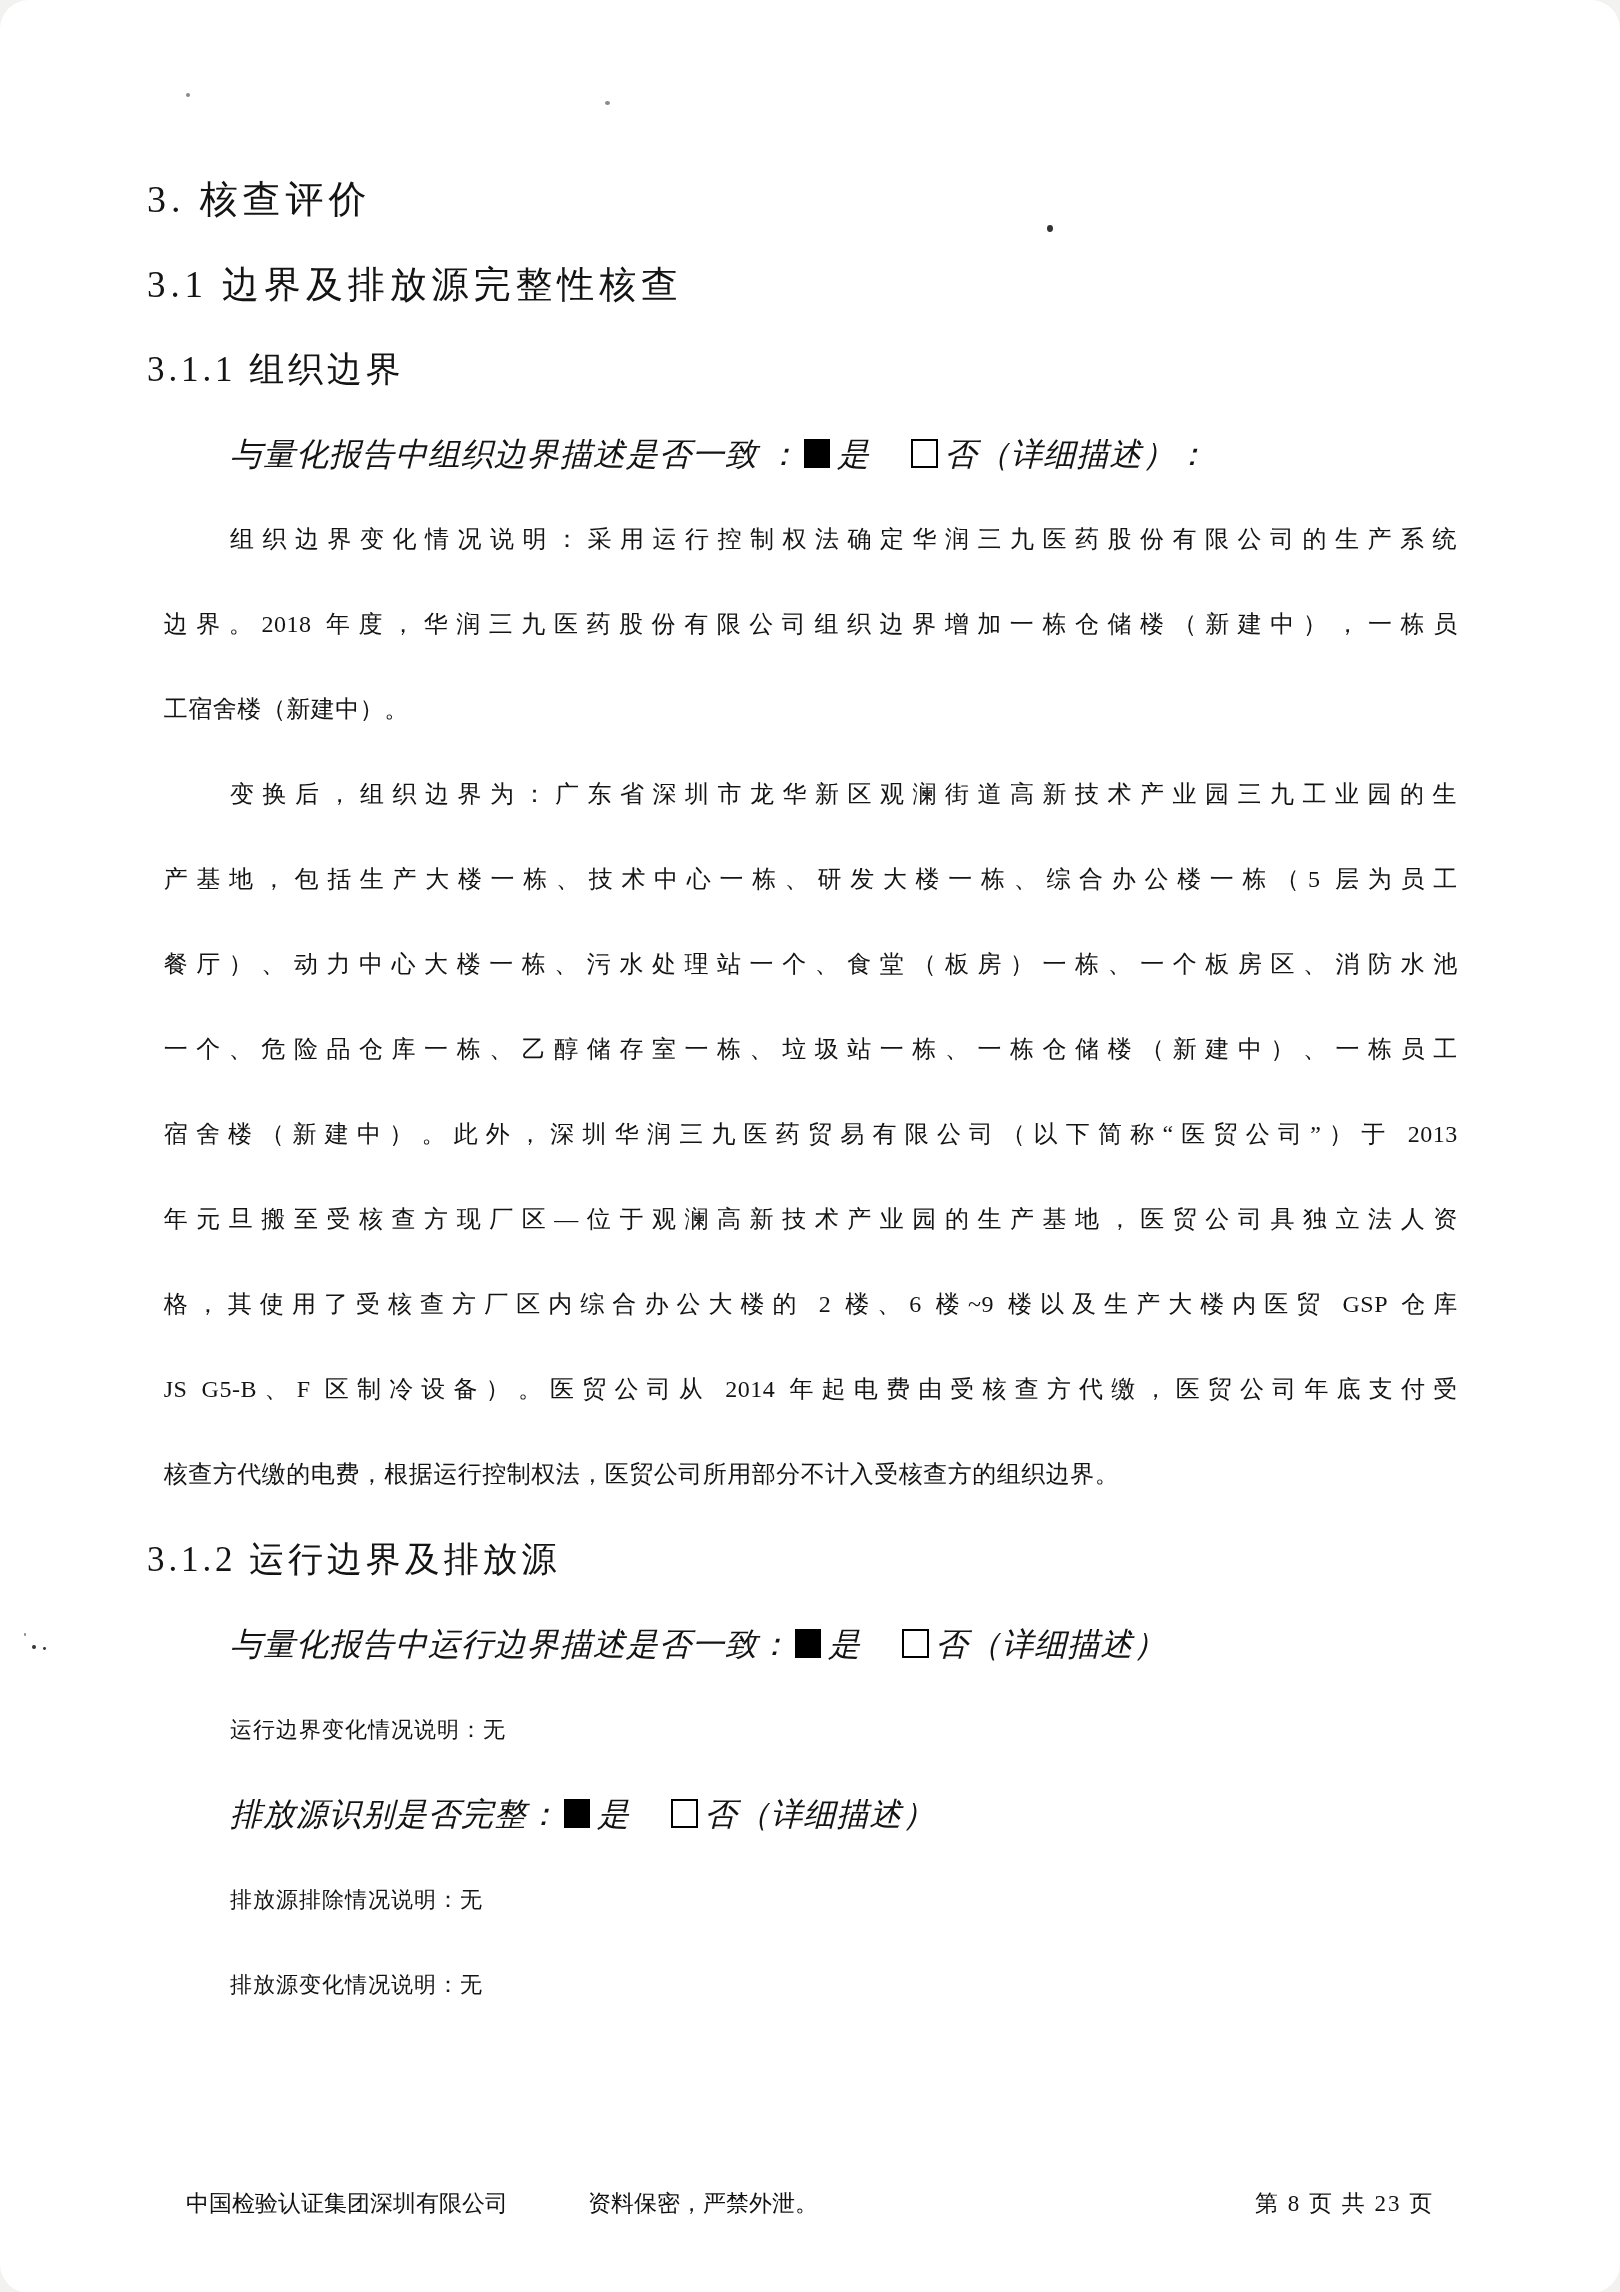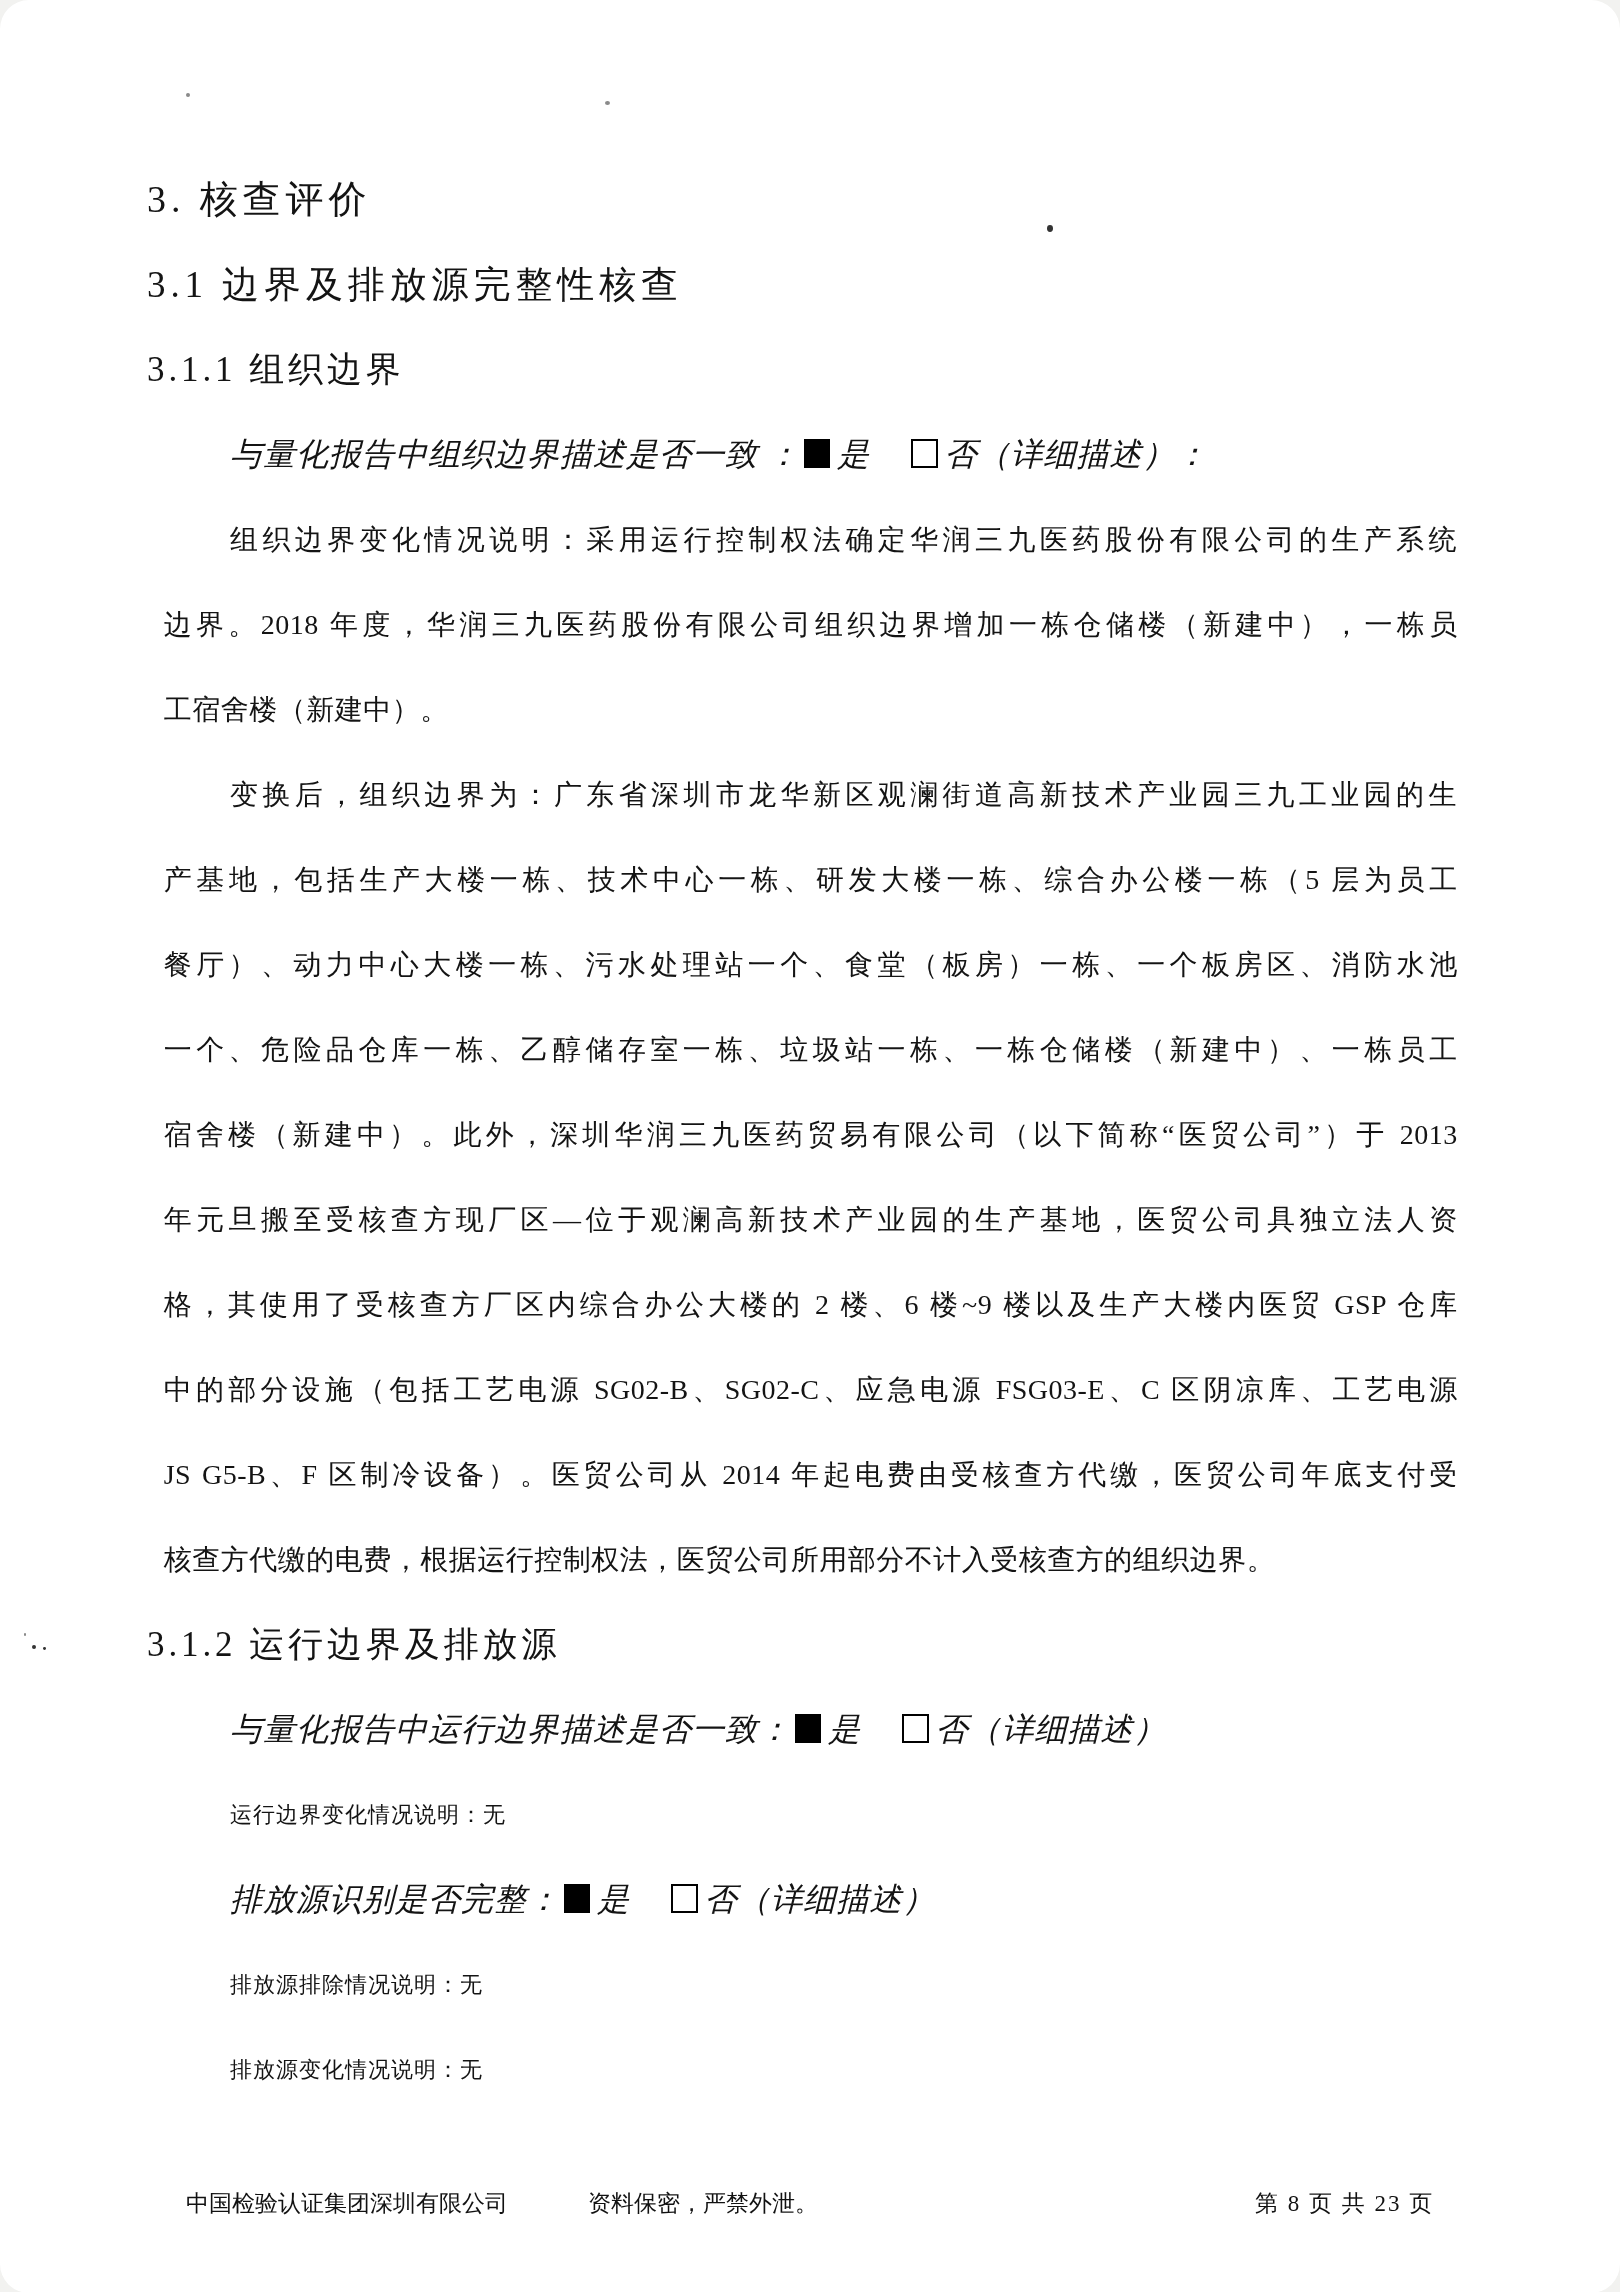--- a/index.html
+++ b/index.html
@@ -19,21 +19,21 @@
   }
   .doc {
     position:absolute; left:147px; top:157px; width:1318px;
   }
   .row { height:85px; line-height:85px; white-space:nowrap; }
   .h1 { font-size:38px; letter-spacing:4.9px; }
   .h2 { font-size:37px; letter-spacing:4.9px; }
   .h3 { font-size:35px; letter-spacing:3.9px; }
   .body-line {
     margin-left:16.7px; width:1294px;
-    font-size:28px; letter-spacing:0.5px;
+    font-size:24px; letter-spacing:0.5px;
     white-space:normal;
     text-align:justify; text-align-last:justify;
   }
   .indent { margin-left:83px; width:1227px; }
   .lastline { text-align:right; text-align-last:left; width:1294px; }
   .stmt {
     margin-left:83px; font-size:22px; letter-spacing:1px;
     text-align:center; text-align-last:left; white-space:nowrap; width:auto;
   }
   .qrow { margin-left:83px; font-size:32px; letter-spacing:1px; white-space:nowrap;font-style:italic; }
@@ -83,21 +83,20 @@
     <div class="row body-line">边界。2018 年度，华润三九医药股份有限公司组织边界增加一栋仓储楼（新建中），一栋员</div>
     <div class="row body-line lastline">工宿舍楼（新建中）。</div>
 
     <div class="row body-line indent">变换后，组织边界为：广东省深圳市龙华新区观澜街道高新技术产业园三九工业园的生</div>
     <div class="row body-line">产基地，包括生产大楼一栋、技术中心一栋、研发大楼一栋、综合办公楼一栋（5 层为员工</div>
     <div class="row body-line">餐厅）、动力中心大楼一栋、污水处理站一个、食堂（板房）一栋、一个板房区、消防水池</div>
     <div class="row body-line">一个、危险品仓库一栋、乙醇储存室一栋、垃圾站一栋、一栋仓储楼（新建中）、一栋员工</div>
     <div class="row body-line">宿舍楼（新建中）。此外，深圳华润三九医药贸易有限公司（以下简称“医贸公司”）于 2013</div>
     <div class="row body-line">年元旦搬至受核查方现厂区—位于观澜高新技术产业园的生产基地，医贸公司具独立法人资</div>
     <div class="row body-line">格，其使用了受核查方厂区内综合办公大楼的 2 楼、6 楼~9 楼以及生产大楼内医贸 GSP 仓库</div>
-    <div class="row body-line">中的部分设施（包括工艺电源 SG02-B、SG02-C、应急电源 FSG03-E、C 区阴凉库、工艺电源</div>
     <div class="row body-line">JS G5-B、F 区制冷设备）。医贸公司从 2014 年起电费由受核查方代缴，医贸公司年底支付受</div>
     <div class="row body-line lastline">核查方代缴的电费，根据运行控制权法，医贸公司所用部分不计入受核查方的组织边界。</div>
 
     <div class="row h3">3.1.2 运行边界及排放源</div>
 
     <div class="row qrow">
       <span>与量化报告中运行边界描述是否一致：</span><span class="cb cb-filled"></span><span>是</span><span class="gap"></span><span class="cb cb-empty"></span><span>否（详细描述）</span>
     </div>
 
     <div class="row stmt">运行边界变化情况说明：无</div>

